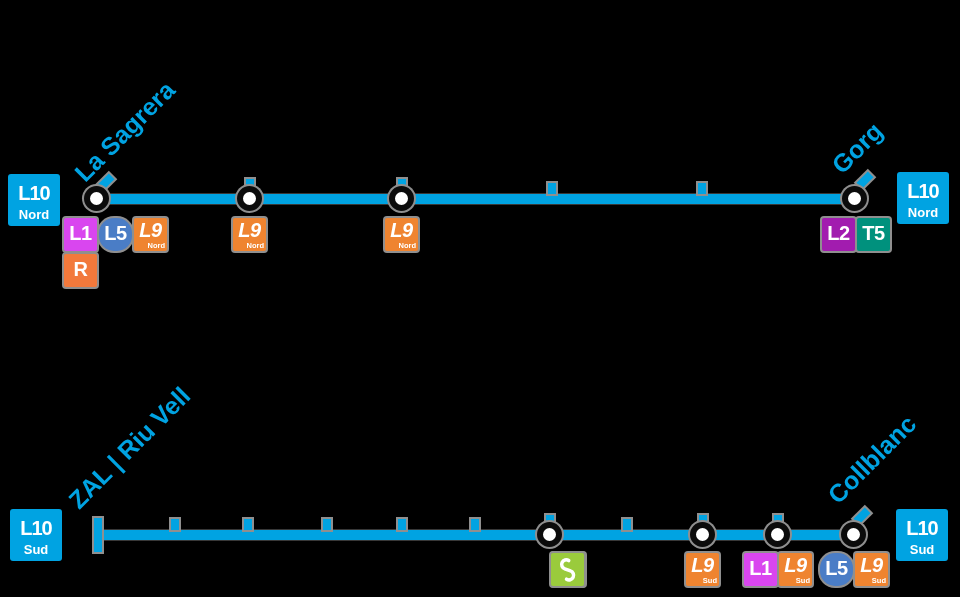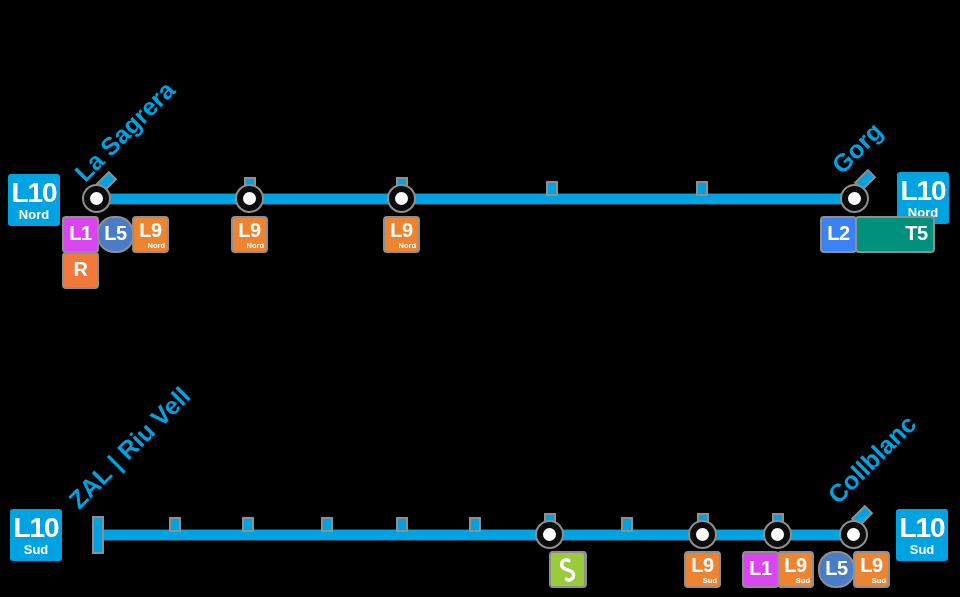--- a/index.html
+++ b/index.html
@@ -34,37 +34,37 @@
   .term-label{
     position:absolute;height:26px;line-height:26px;white-space:nowrap;
     color:#00a3e2;font-weight:bold;font-size:25px;
     transform:rotate(-45deg);transform-origin:0 100%;
   }
   
   .l10{
     position:absolute;width:52px;height:52px;background:#00a3e2;border-radius:3px;
     color:#fff;font-weight:bold;text-align:center;
   }
-  .l10 .num{display:block;font-size:28px;line-height:30px;margin-top:4px;letter-spacing:-1px;}
+  .l10 .num{display:block;font-size:20px;line-height:30px;margin-top:4px;letter-spacing:-1px;}
   .l10 .branch{display:block;font-size:13px;line-height:14px;}
   
   .mini{
     position:absolute;width:33px;height:33px;border-radius:2px;
     color:#fff;font-weight:bold;font-size:20px;
     display:flex;align-items:center;justify-content:center;
     box-shadow:0 0 0 2px #8f8f8f;
   }
   .mini .main{position:relative;top:-1px;letter-spacing:-0.5px;}
-  .mini.with-sub .main{top:-4px;}
+  .mini.with-sub .main{top:-4px;font-style:italic;}
   .mini .sub{position:absolute;right:2px;bottom:1px;font-size:7.5px;line-height:8px;font-weight:bold;}
   .c-l1{background:#d946ef;}
   .c-l5{background:#4a7dc6;border-radius:15px;}
   .c-l9{background:#ef8430;}
-  .c-l2{background:#3b82f6;}
-  .c-t5{background:#00917d;padding-left:43px;}
+  .c-l2{background:#a21caf;}
+  .c-t5{background:#00917d;}
   .c-l8{background:#ec609e;}
   .c-r{background:#f2793c;}
   .c-fgc{background:#9acb3c;}
   .c-fgc svg{display:block;}
 </style>
 </head>
 <body>
 
 <div id="canvas">
 

